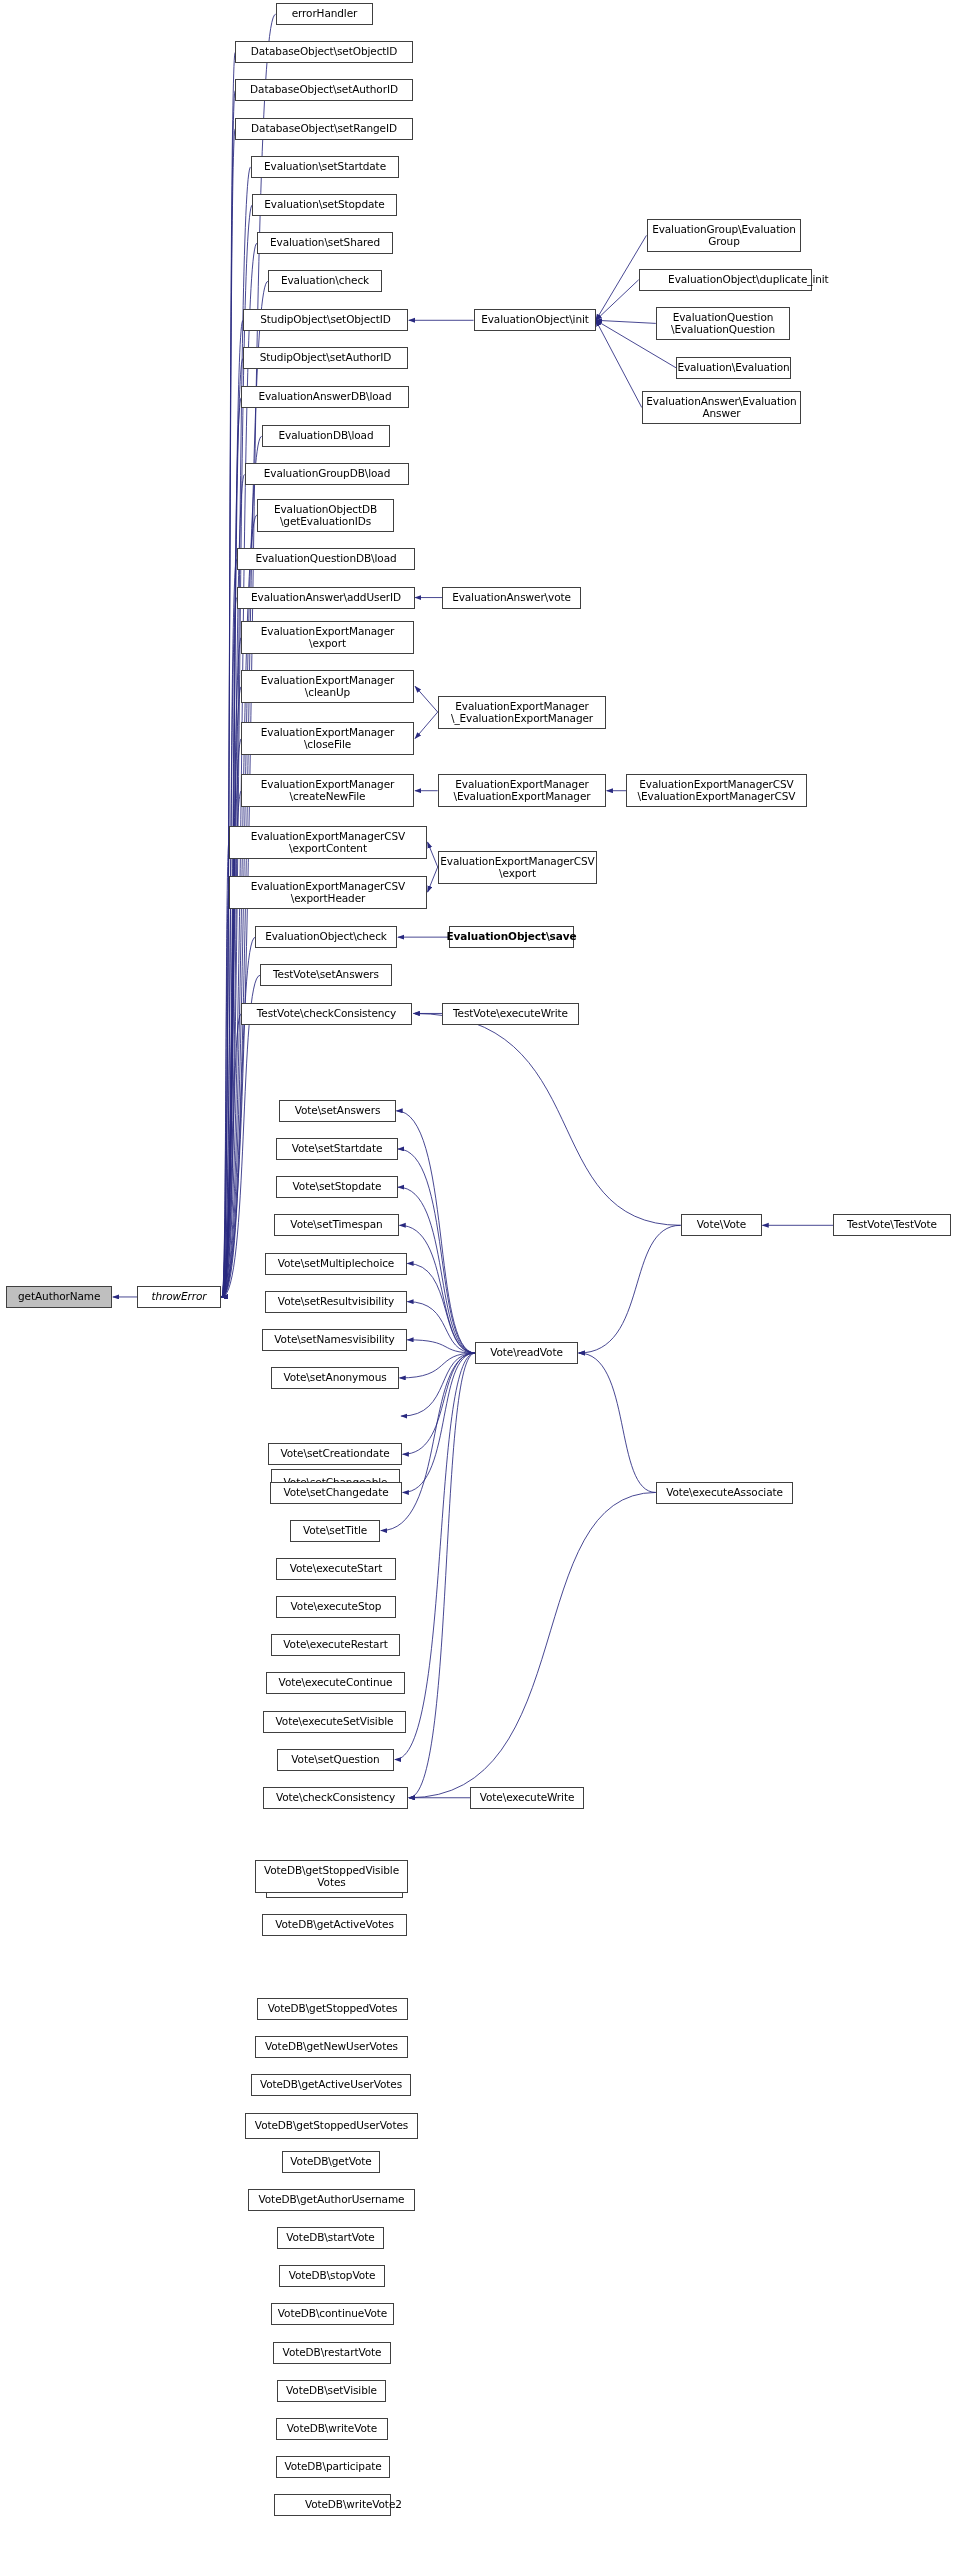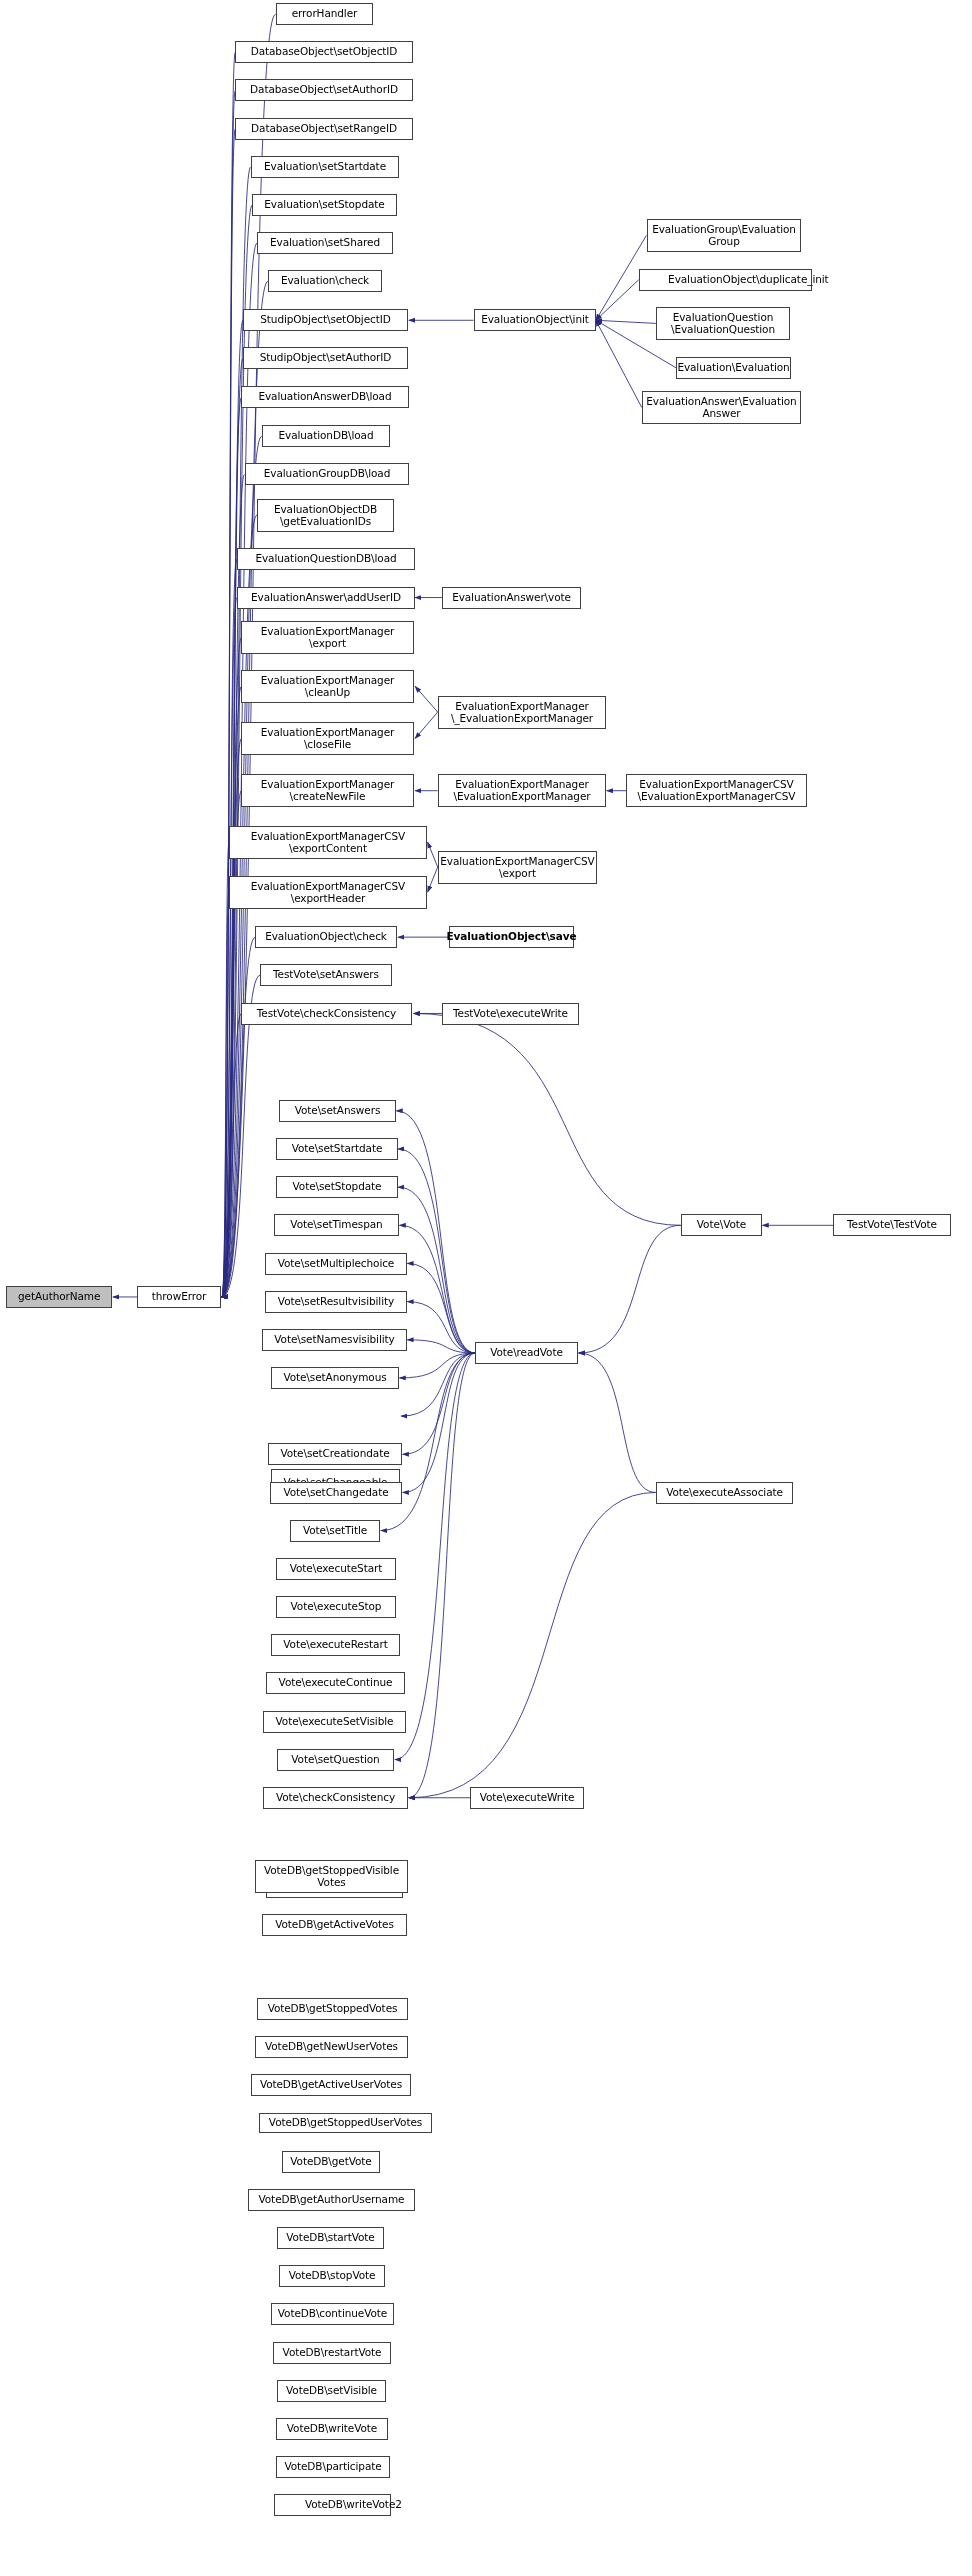--- a/index.html
+++ b/index.html
@@ -102,21 +102,21 @@
         <path d="M874,1573 C801.95,1573 834.7,1737 743,1737" marker-end="url(#arrow)"></path>
         <path d="M874,1573 C685.35,1573 771.1,1301 531,1301" marker-end="url(#arrow)"></path>
         <path d="M1070,1573 L979,1573" marker-end="url(#arrow)"></path>
         <path d="M842,1916 C787.55,1916 812.3,1737 743,1737" marker-end="url(#arrow)"></path>
         <path d="M842,1916 C667.65,1916 746.9,2308 525,2308" marker-end="url(#arrow)"></path>
         <path d="M604,2308 L525,2308" marker-end="url(#arrow)"></path>
       </g>
   </svg>
   <div id="node-layer">
       <div class="node root" style="left: 6.2px; top: 1286px; width: 106px; height: 22px;">getAuthorName</div>
-      <div class="node" style="left: 137px; top: 1286px; width: 84px; height: 22px;">throwError</div>
+      <div class="node" style="left: 137px; top: 1286px; width: 84px; height: 22px; font-style: italic;">throwError</div>
       <div class="node" style="left: 276px; top: 3.1px; width: 97px; height: 22px;">errorHandler</div>
       <div class="node" style="left: 235px; top: 41px; width: 178px; height: 22px;">DatabaseObject\setObjectID</div>
       <div class="node" style="left: 235px; top: 79px; width: 178px; height: 22px;">DatabaseObject\setAuthorID</div>
       <div class="node" style="left: 235px; top: 118px; width: 178px; height: 22px;">DatabaseObject\setRangeID</div>
       <div class="node" style="left: 251px; top: 156px; width: 148px; height: 22px;">Evaluation\setStartdate</div>
       <div class="node" style="left: 252px; top: 194px; width: 145px; height: 22px;">Evaluation\setStopdate</div>
       <div class="node" style="left: 257px; top: 232px; width: 136px; height: 22px;">Evaluation\setShared</div>
       <div class="node" style="left: 268px; top: 270px; width: 114px; height: 22px;">Evaluation\check</div>
       <div class="node" style="left: 243px; top: 309px; width: 165px; height: 22px;">StudipObject\setObjectID</div>
       <div class="node" style="left: 243px; top: 347px; width: 165px; height: 22px;">StudipObject\setAuthorID</div>
@@ -161,21 +161,21 @@
       <div class="node" style="left: 263px; top: 1711px; width: 143px; height: 22px;">Vote\executeSetVisible</div>
       <div class="node" style="left: 277px; top: 1749px; width: 117px; height: 22px;">Vote\setQuestion</div>
       <div class="node" style="left: 263px; top: 1787px; width: 145px; height: 22px;">Vote\checkConsistency</div>
       <div class="node" style="left: 266px; top: 1876px; width: 137px; height: 22px;">VoteDB\getNewVotes</div>
       <div class="node" style="left: 262px; top: 1914px; width: 145px; height: 22px;">VoteDB\getActiveVotes</div>
       <div class="node" style="left: 255px; top: 1860px; width: 153px; height: 33px;">VoteDB\getStoppedVisible
 Votes</div>
       <div class="node" style="left: 257px; top: 1998px; width: 151px; height: 22px;">VoteDB\getStoppedVotes</div>
       <div class="node" style="left: 255px; top: 2036px; width: 153px; height: 22px;">VoteDB\getNewUserVotes</div>
       <div class="node" style="left: 251px; top: 2074px; width: 160px; height: 22px;">VoteDB\getActiveUserVotes</div>
-      <div class="node" style="left: 259px; top: 2113px; width: 173px; height: 20px;">VoteDB\getStoppedUserVotes</div>
+      <div class="node" style="left: 245px; top: 2113px; width: 173px; height: 26px;">VoteDB\getStoppedUserVotes</div>
       <div class="node" style="left: 282px; top: 2151px; width: 98px; height: 22px;">VoteDB\getVote</div>
       <div class="node" style="left: 248px; top: 2189px; width: 167px; height: 22px;">VoteDB\getAuthorUsername</div>
       <div class="node" style="left: 277px; top: 2227px; width: 107px; height: 22px;">VoteDB\startVote</div>
       <div class="node" style="left: 279px; top: 2265px; width: 106px; height: 22px;">VoteDB\stopVote</div>
       <div class="node" style="left: 271px; top: 2303px; width: 123px; height: 22px;">VoteDB\continueVote</div>
       <div class="node" style="left: 273px; top: 2342px; width: 118px; height: 22px;">VoteDB\restartVote</div>
       <div class="node" style="left: 277px; top: 2380px; width: 109px; height: 22px;">VoteDB\setVisible</div>
       <div class="node" style="left: 276px; top: 2418px; width: 112px; height: 22px;">VoteDB\writeVote</div>
       <div class="node" style="left: 276px; top: 2456px; width: 114px; height: 22px;">VoteDB\participate</div>
       <div class="node" style="left: 274px; top: 2494px; width: 117px; height: 22px; padding-left: 44px;">VoteDB\writeVote2</div>

